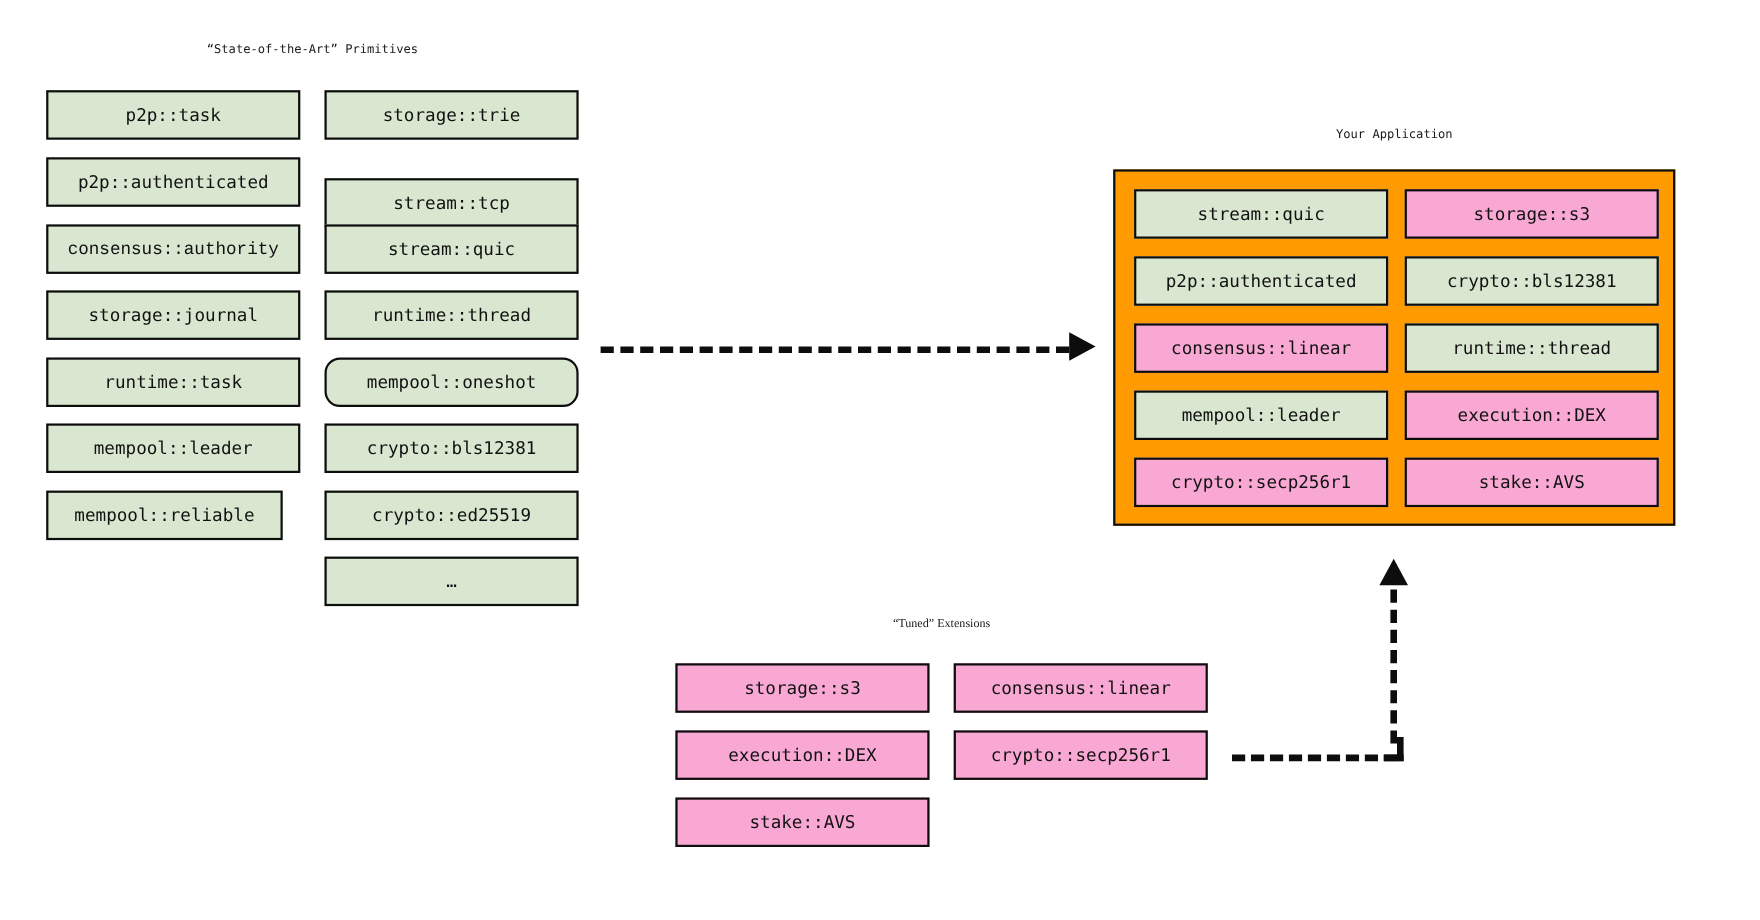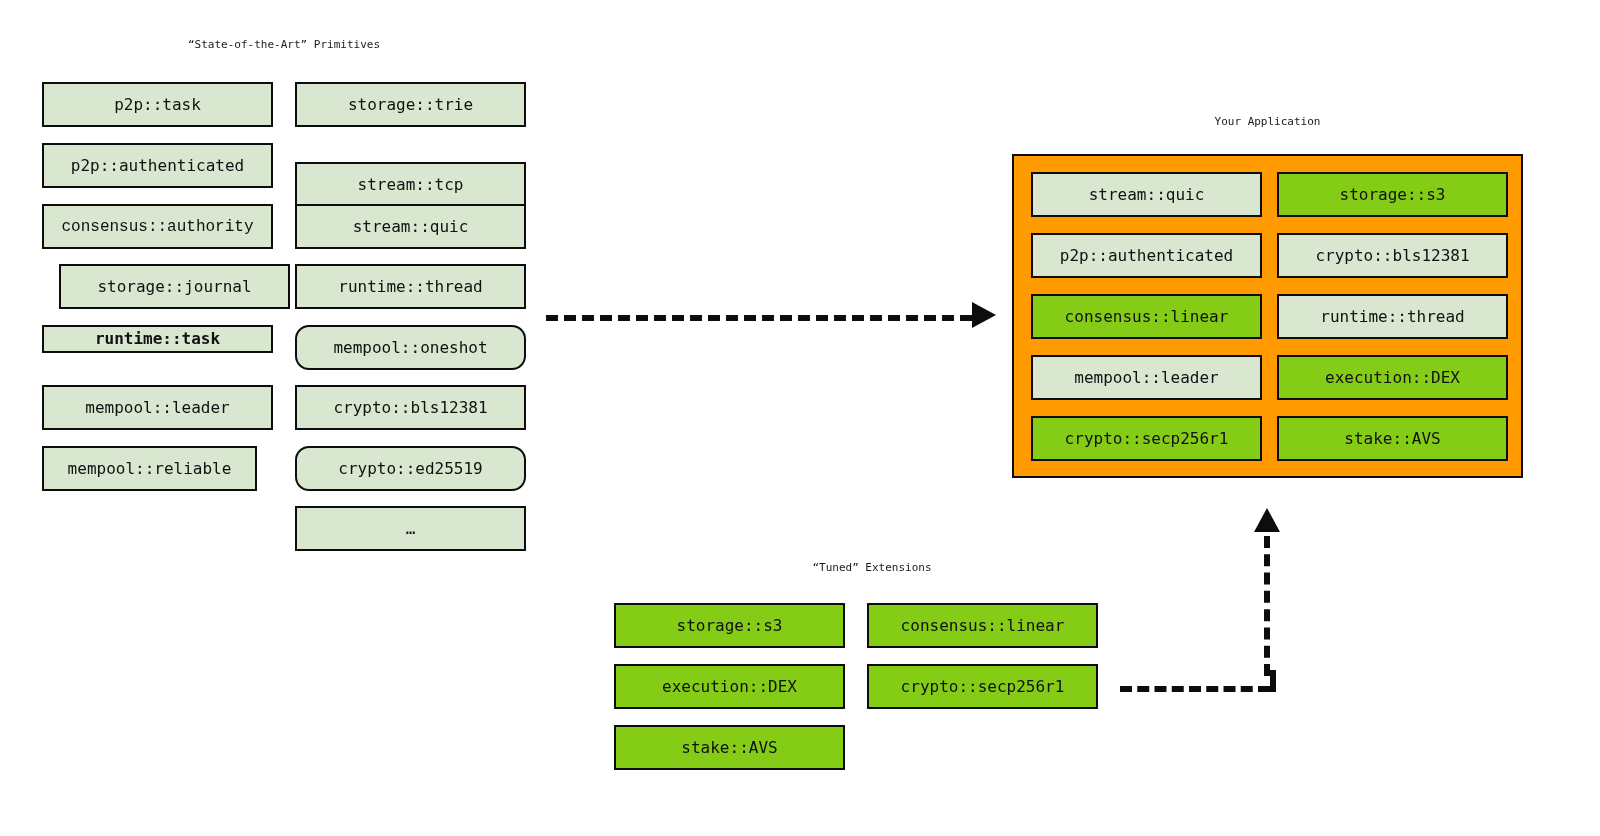--- a/index.html
+++ b/index.html
@@ -37,21 +37,21 @@
     border: 2px solid #0d0d0d;
     display: flex;
     align-items: center;
     justify-content: center;
     font-size: 16px;
     line-height: 1;
     white-space: nowrap;
     color: #111111;
   }
   .node.green { background: #d9e7d0; }
-  .node.pink  { background: #84cc16; text-align: center; }
+  .node.pink  { background: #f9a8d4; text-align: center; }
 
   
   .app-panel {
     position: absolute;
     box-sizing: border-box;
     left: 1012px;
     top: 154px;
     width: 511px;
     height: 324px;
     background: #ff9a00;
@@ -94,32 +94,32 @@
 </head>
 <body>
 
 <div class="canvas">
 
   <div class="section-title" style="left:42px; top:38px; width:484px;">“State-of-the-Art” Primitives</div>
 
   <div class="node green" style="left:42px; top:82px; width:231px; height:45px;">p2p::task</div>
   <div class="node green" style="left:42px; top:143px; width:231px; height:45px;">p2p::authenticated</div>
   <div class="node green" style="left:42px; top:204px; width:231px; height:45px;font-family:Liberation Mono, monospace;">consensus::authority</div>
-  <div class="node green" style="left:42px; top:264px; width:231px; height:45px;margin-left:17px;">storage::journal</div>
-  <div class="node green" style="left:42px; top:325px; width:231px; height:28px;font-weight:bold;">runtime::task</div>
+  <div class="node green" style="left:42px; top:264px; width:231px; height:45px;">storage::journal</div>
+  <div class="node green" style="left:42px; top:325px; width:231px; height:45px;">runtime::task</div>
   <div class="node green" style="left:42px; top:385px; width:231px; height:45px;">mempool::leader</div>
   <div class="node green" style="left:42px; top:446px; width:215px; height:45px;">mempool::reliable</div>
 
   <div class="node green" style="left:295px; top:82px; width:231px; height:45px;">storage::trie</div>
   <div class="node green" style="left:295px; top:143px; width:231px; height:45px;margin-top:19px;">stream::tcp</div>
   <div class="node green" style="left:295px; top:204px; width:231px; height:45px;">stream::quic</div>
   <div class="node green" style="left:295px; top:264px; width:231px; height:45px;">runtime::thread</div>
   <div class="node green" style="left:295px; top:325px; width:231px; height:45px;border-radius:14px;">mempool::oneshot</div>
   <div class="node green" style="left:295px; top:385px; width:231px; height:45px;">crypto::bls12381</div>
-  <div class="node green" style="left:295px; top:446px; width:231px; height:45px;border-radius:14px;">crypto::ed25519</div>
+  <div class="node green" style="left:295px; top:446px; width:231px; height:45px;">crypto::ed25519</div>
   <div class="node green" style="left:295px; top:506px; width:231px; height:45px;">…</div>
 
   <div class="arrow-h" style="left:546px; top:315px; width:426px;"></div>
   <div class="arrowhead-right" style="left:972px; top:302px;"></div>
 
   <div class="section-title" style="left:1012px; top:115px; width:511px;">Your Application</div>
 
   <div class="app-panel">
 
     <div class="node green" style="left:17px; top:16px;  width:231px; height:45px;">stream::quic</div>
@@ -128,21 +128,21 @@
     <div class="node green" style="left:17px; top:199px; width:231px; height:45px;">mempool::leader</div>
     <div class="node pink" style="left:17px; top:260px; width:231px; height:45px;">crypto::secp256r1</div>
 
     <div class="node pink" style="left:263px; top:16px;  width:231px; height:45px;">storage::s3</div>
     <div class="node green" style="left:263px; top:77px;  width:231px; height:45px;">crypto::bls12381</div>
     <div class="node green" style="left:263px; top:138px; width:231px; height:45px;">runtime::thread</div>
     <div class="node pink" style="left:263px; top:199px; width:231px; height:45px;">execution::DEX</div>
     <div class="node pink" style="left:263px; top:260px; width:231px; height:45px;">stake::AVS</div>
   </div>
 
-  <div class="section-title" style="left:630px; top:561px; width:484px;">“Tuned” Extensions</div>
+  <div class="section-title" style="left:614px; top:561px; width:484px;font-family:Liberation Serif, serif;">“Tuned” Extensions</div>
 
   <div class="node pink" style="left:614px; top:603px; width:231px; height:45px;">storage::s3</div>
   <div class="node pink" style="left:614px; top:664px; width:231px; height:45px;">execution::DEX</div>
   <div class="node pink" style="left:614px; top:725px; width:231px; height:45px;">stake::AVS</div>
 
   <div class="node pink" style="left:867px; top:603px; width:231px; height:45px;">consensus::linear</div>
   <div class="node pink" style="left:867px; top:664px; width:231px; height:45px;">crypto::secp256r1</div>
 
   <div class="arrow-h" style="left:1120px; top:686px; width:150px;"></div>
   <div class="elbow" style="left:1258px; top:670px; width:18px; height:22px;"></div>

